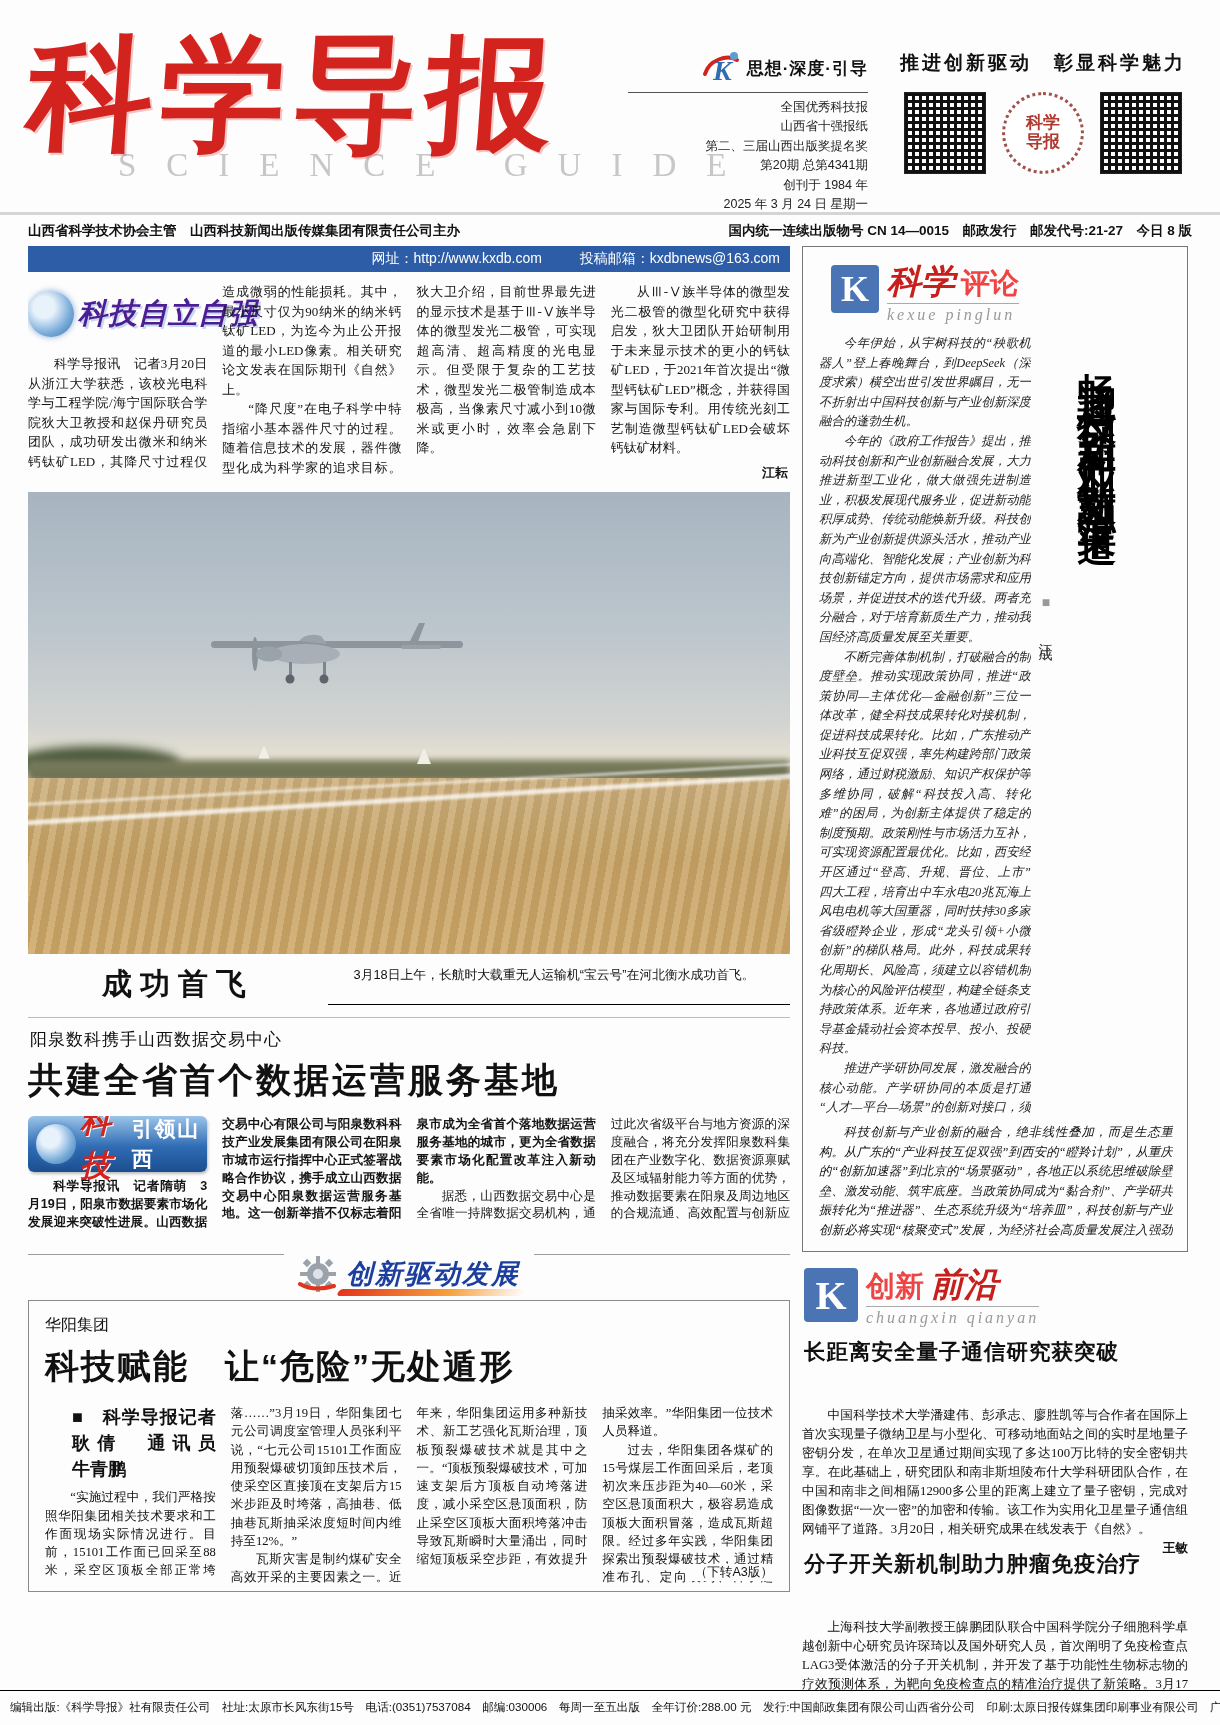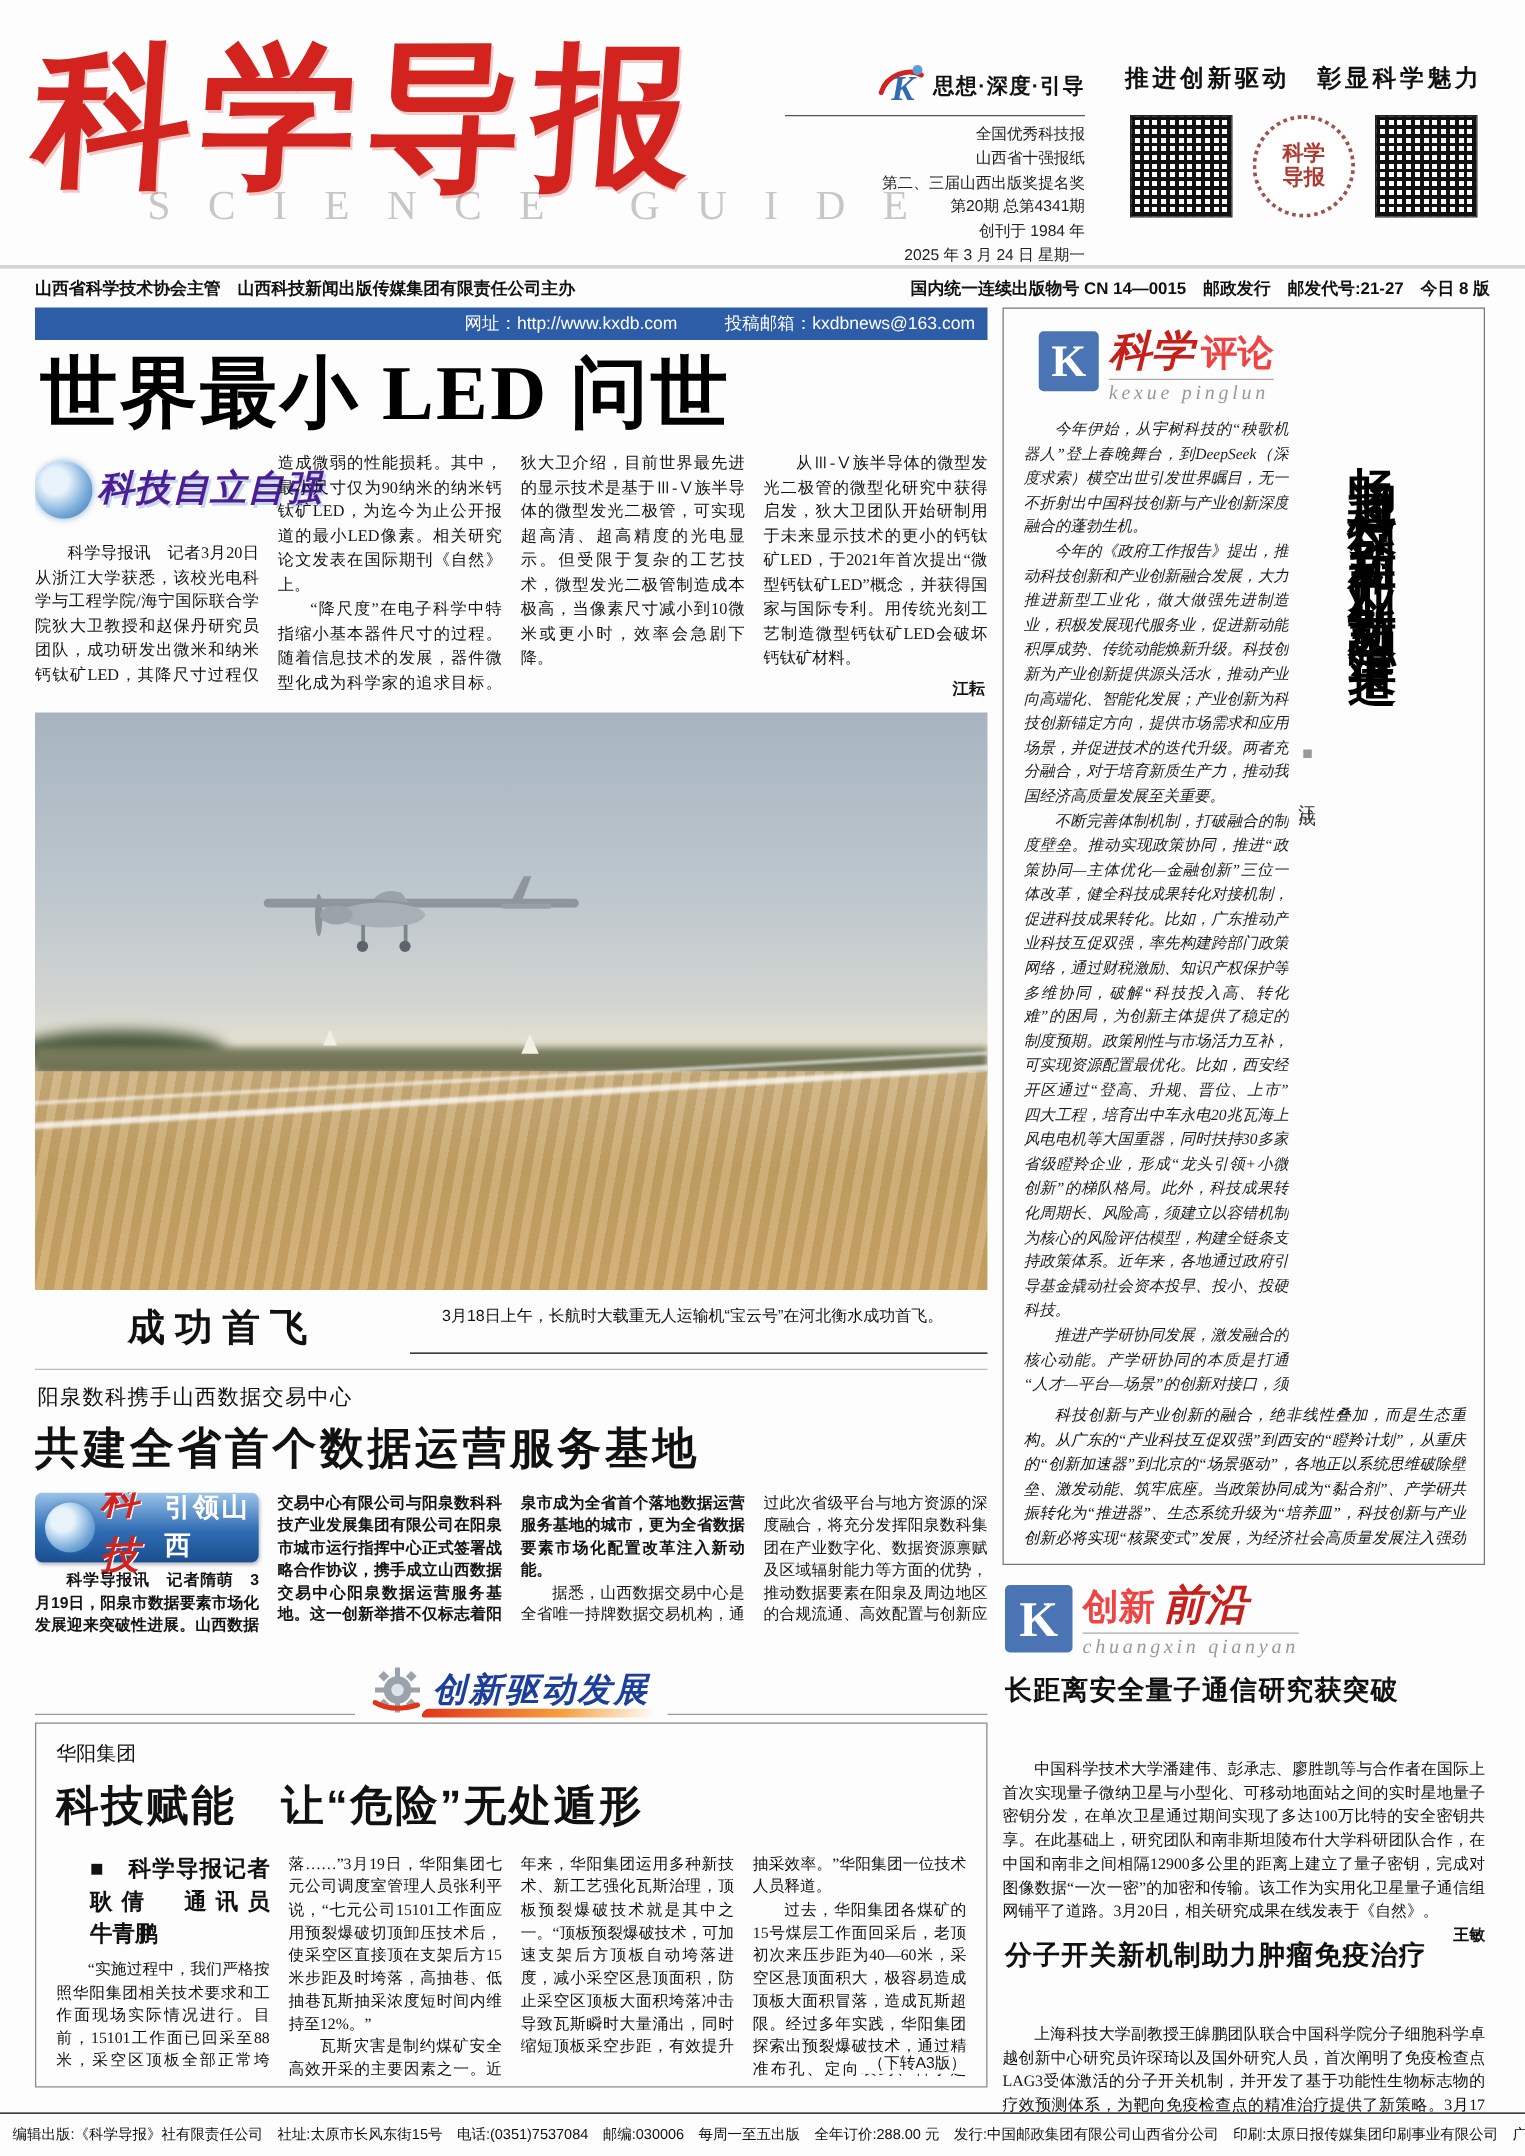--- a/index.html
+++ b/index.html
@@ -77,21 +77,21 @@
   .data-body { position:relative; height:122px; column-count:4; column-gap:15px; column-fill:auto; overflow:hidden;
                font-size:12.6px; line-height:1.42; text-align:justify; color:#141414; }
   .data-body p { text-indent:2em; }
   .badge-ylsx { height:56px; margin-bottom:6px; border-radius:6px; display:flex; align-items:center; padding:0 8px; gap:4px;
                 background:linear-gradient(180deg,#9cc4e8 0%, #2f6cb4 55%, #1b4e8f 100%); box-shadow:1px 2px 3px rgba(0,0,0,.25); }
   .ylsx-red { color:#d2231e; font-family:"Liberation Serif",serif; font-weight:700; font-style:italic; font-size:31px; text-shadow:1px 1px 0 #fff; }
   .ylsx-white { color:#fff; font-weight:900; font-size:21px; letter-spacing:1px; }
   .data-intro { font-weight:bold; }
 
   
-  .banner { display:flex; align-items:flex-end; margin:16px 0 6px 0;font-family:Liberation Serif, serif; }
+  .banner { display:flex; align-items:flex-start; margin:16px 0 6px 0;font-family:Liberation Serif, serif; }
   .banner::before, .banner::after { content:""; flex:1; height:1px; background:#9a9a9a; }
   .banner-core { display:flex; align-items:center; gap:8px; padding:0 14px; }
   .banner-text { position:relative; font-size:27px; font-weight:900; font-style:italic; letter-spacing:2px; color:#1c3f9e; white-space:nowrap; }
   .banner-text::after { content:""; position:absolute; left:-8px; right:-4px; bottom:-4px; height:7px; border-radius:4px;
                         background:linear-gradient(90deg,#e2341b,#f6a03c 60%, rgba(246,160,60,0)); transform:skewX(-30deg); }
   .gear { width:40px; height:40px; }
 
   
   .hy-box { border:1px solid #8a8a8a; padding:14px 16px 12px 16px; height:292px; position:relative; }
   .hy-kicker { font-size:16px; margin-bottom:8px; }
@@ -183,21 +183,20 @@
 
   <div class="content">
 
     <div class="col-left">
 
       <div class="url-bar">
         <span>网址：http://www.kxdb.com</span>
         <span>投稿邮箱：kxdbnews@163.com</span>
       </div>
 
-      <h1 class="lead-headline"><span>世界最小</span><span class="latin"> LED </span><span>问世</span></h1>
 
       <div class="lead-body">
         <div class="badge-zlzq">
           <div class="globe"></div>
           <div class="zlzq-text">科技自立自强</div>
         </div>
         <p>科学导报讯　记者3月20日从浙江大学获悉，该校光电科学与工程学院/海宁国际联合学院狄大卫教授和赵保丹研究员团队，成功研发出微米和纳米钙钛矿LED，其降尺寸过程仅造成微弱的性能损耗。其中，最小尺寸仅为90纳米的纳米钙钛矿LED，为迄今为止公开报道的最小LED像素。相关研究论文发表在国际期刊《自然》上。</p>
         <p>“降尺度”在电子科学中特指缩小基本器件尺寸的过程。随着信息技术的发展，器件微型化成为科学家的追求目标。狄大卫介绍，目前世界最先进的显示技术是基于Ⅲ-Ⅴ族半导体的微型发光二极管，可实现超高清、超高精度的光电显示。但受限于复杂的工艺技术，微型发光二极管制造成本极高，当像素尺寸减小到10微米或更小时，效率会急剧下降。</p>
         <p>从Ⅲ-Ⅴ族半导体的微型发光二极管的微型化研究中获得启发，狄大卫团队开始研制用于未来显示技术的更小的钙钛矿LED，于2021年首次提出“微型钙钛矿LED”概念，并获得国家与国际专利。用传统光刻工艺制造微型钙钛矿LED会破坏钙钛矿材料。</p>
 

